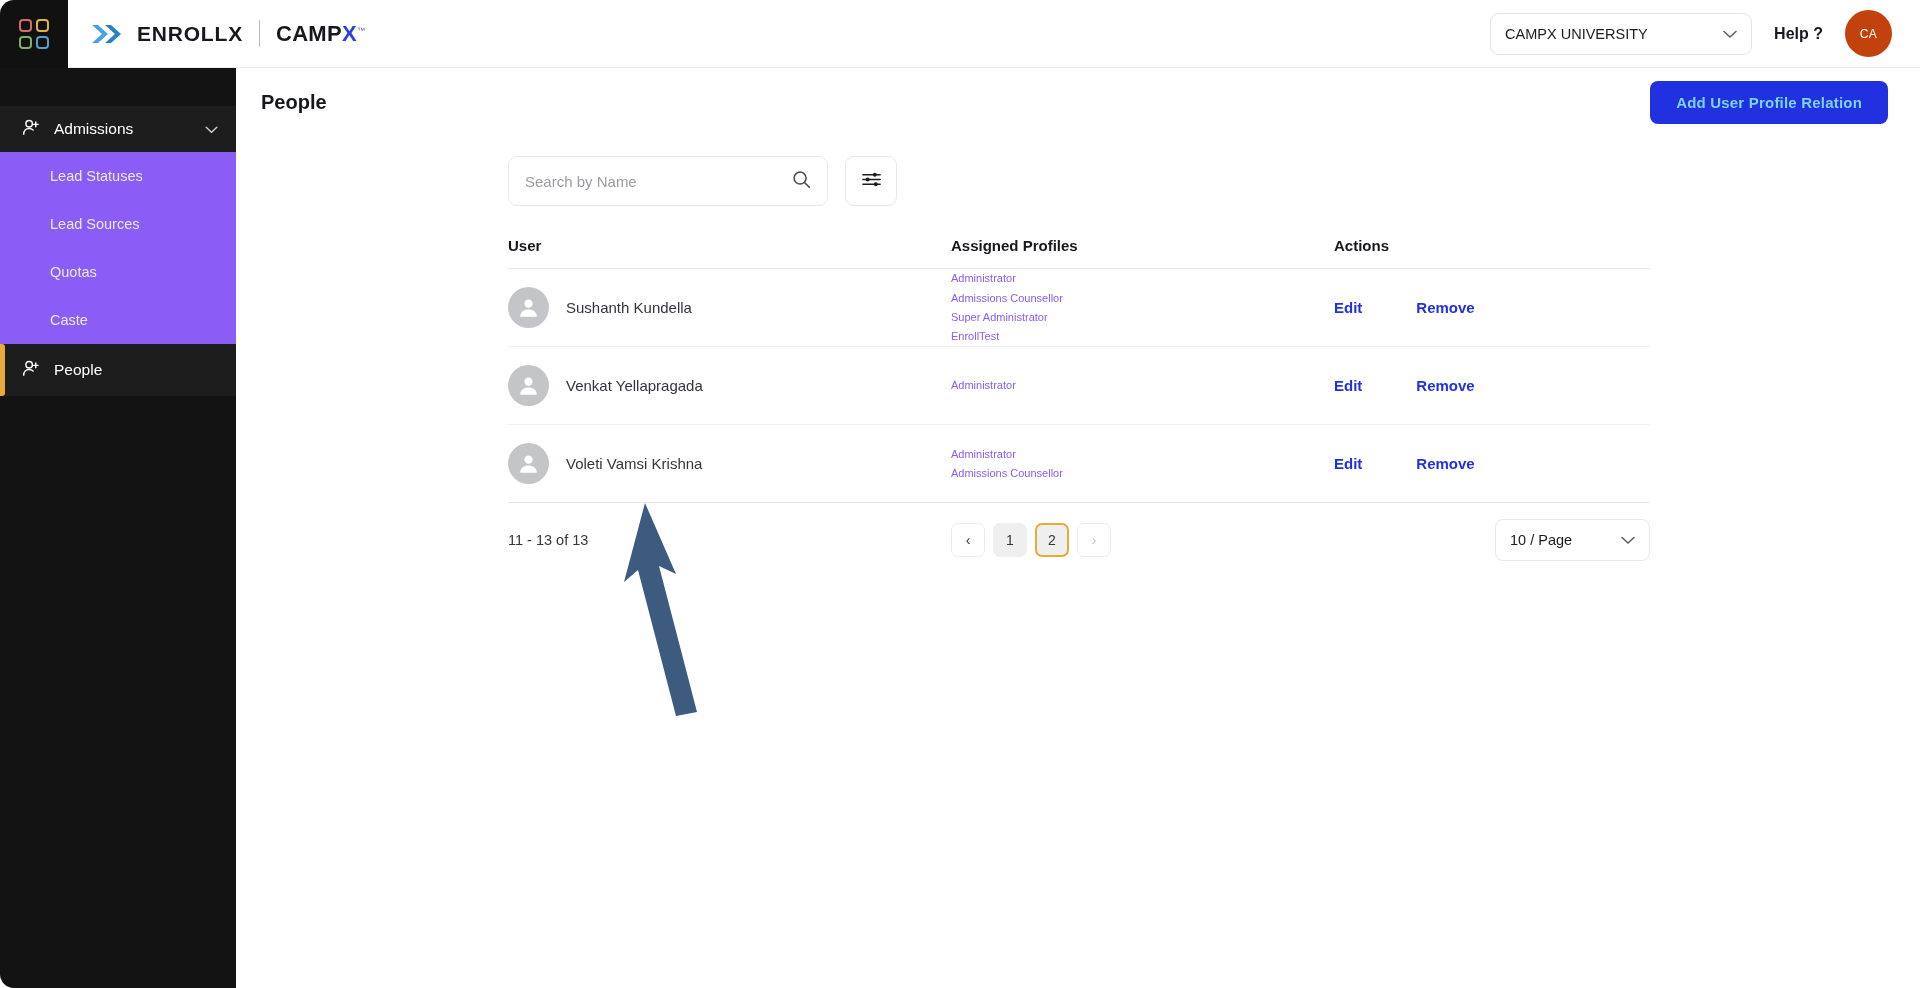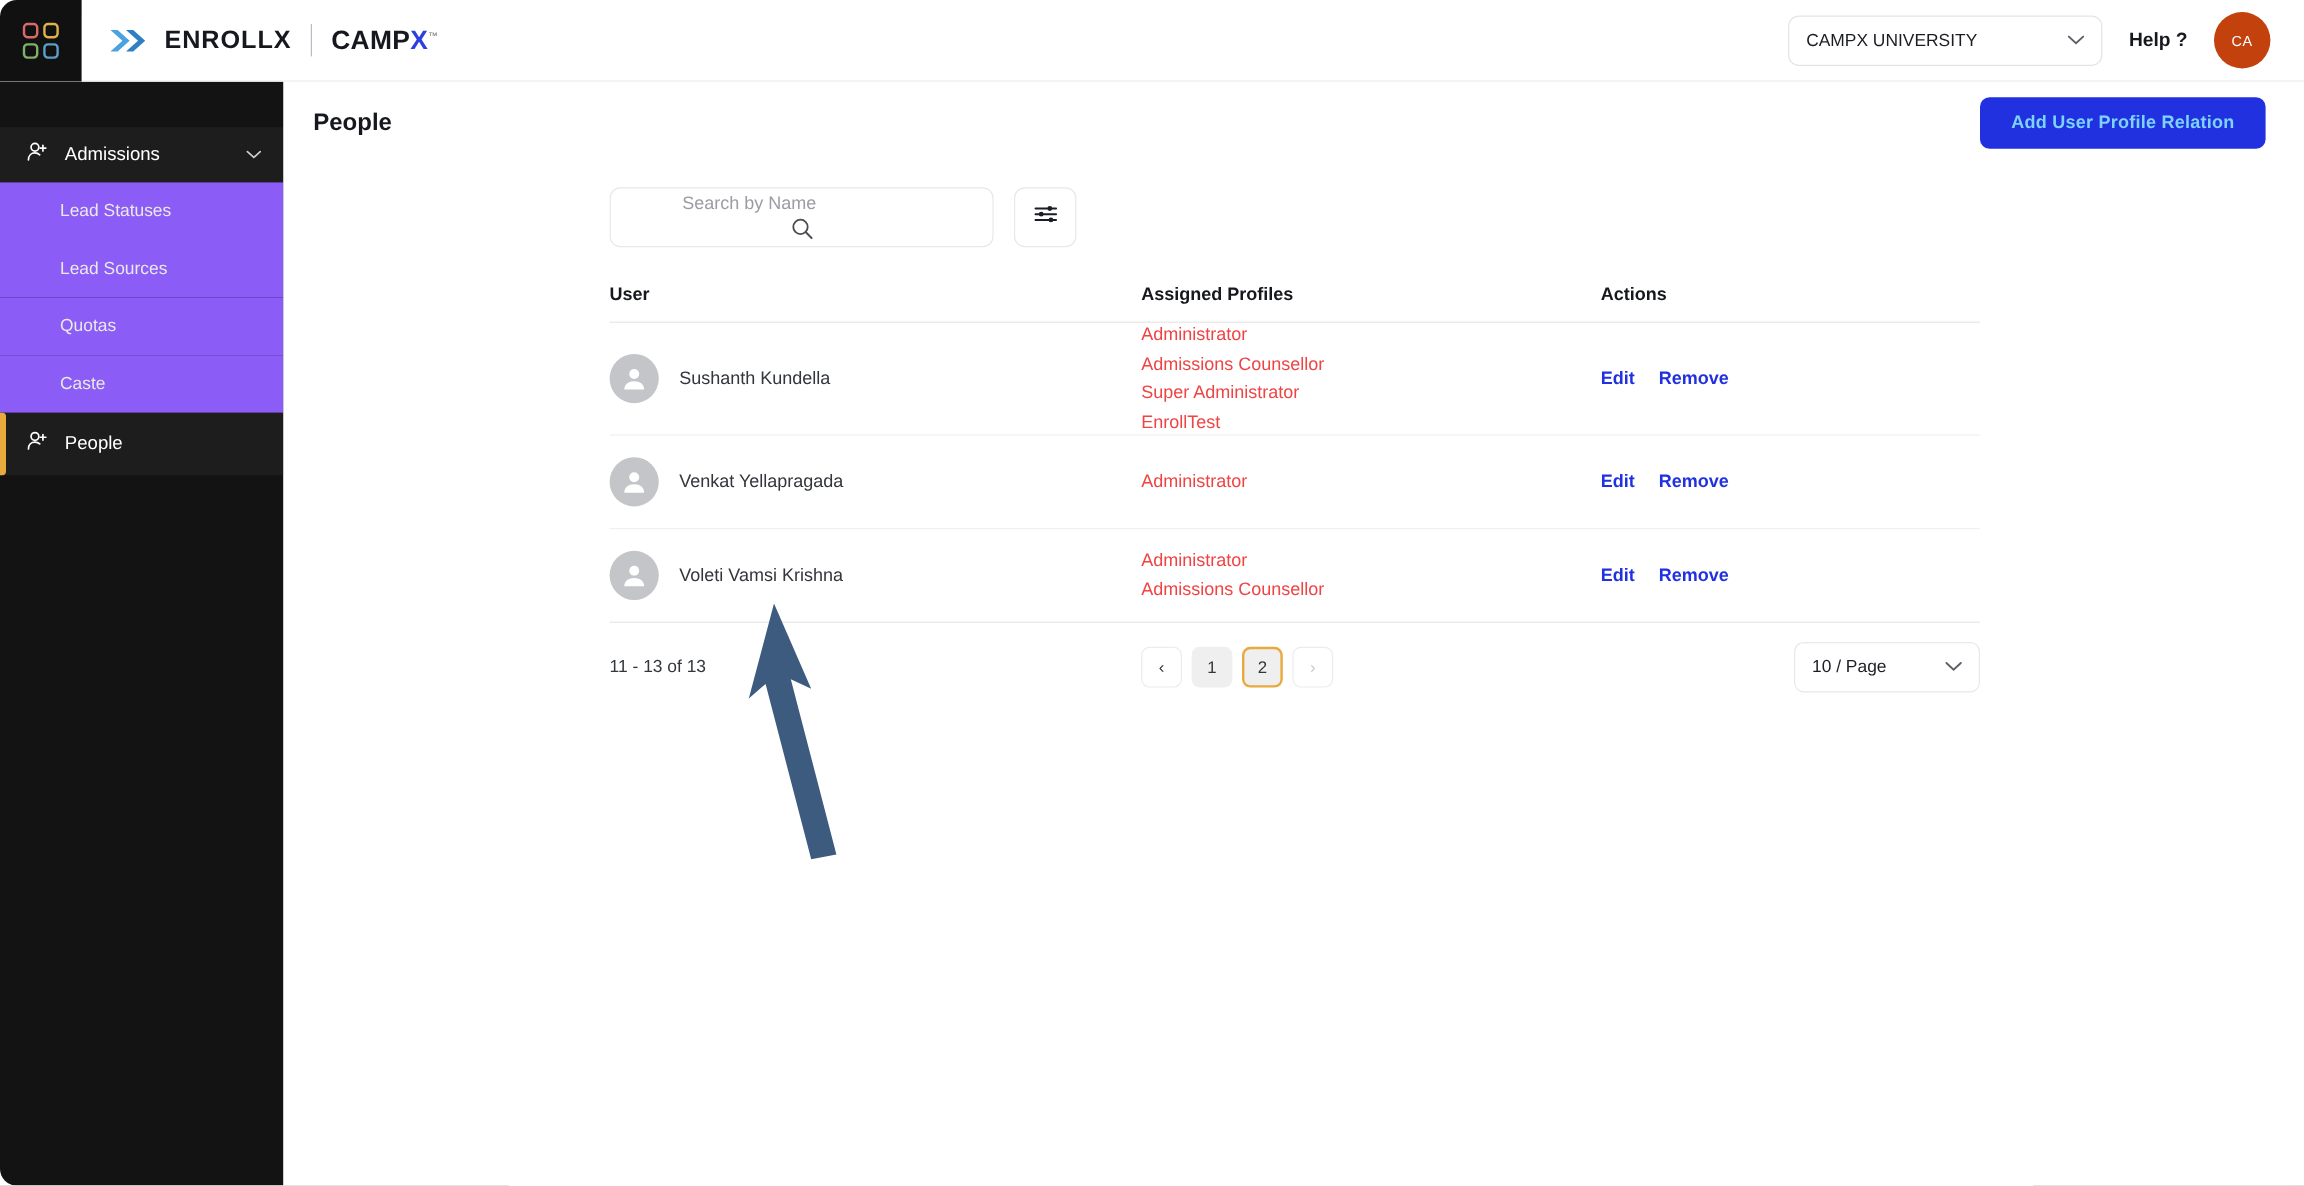--- a/index.html
+++ b/index.html
@@ -240,21 +240,20 @@
   }
   .search-box {
     width: 320px;
     height: 50px;
     border: 1px solid #e7e8ea;
     border-radius: 9px;
     display: flex;
     align-items: center;
     padding: 0 16px;
     background: #fff;
-    flex-direction: column;
   }
   .search-box input {
     flex: 1;
     border: none;
     outline: none;
     font-size: 15px;
     color: #1b1d22;
     font-family: "Liberation Sans", sans-serif;
     background: transparent;
   }
@@ -311,28 +310,28 @@
   }
   .user-name {
     font-size: 15px;
     color: #33363c;
   }
   .profiles-cell {
     width: 383px;
     display: flex;
     flex-direction: column;
     gap: 5px;
-    font-size: 15px;
-    color: #ef4444;
+    font-size: 11px;
+    color: #8b5cf6;
     line-height: 1.3;
   }
   .actions-cell {
     width: 316px;
     display: flex;
-    gap: 20px;
+    gap: 54px;
   }
   .act-link {
     font-size: 15px;
     font-weight: bold;
     color: #2131e0;
     cursor: pointer;
   }
 
   
   .pager {

